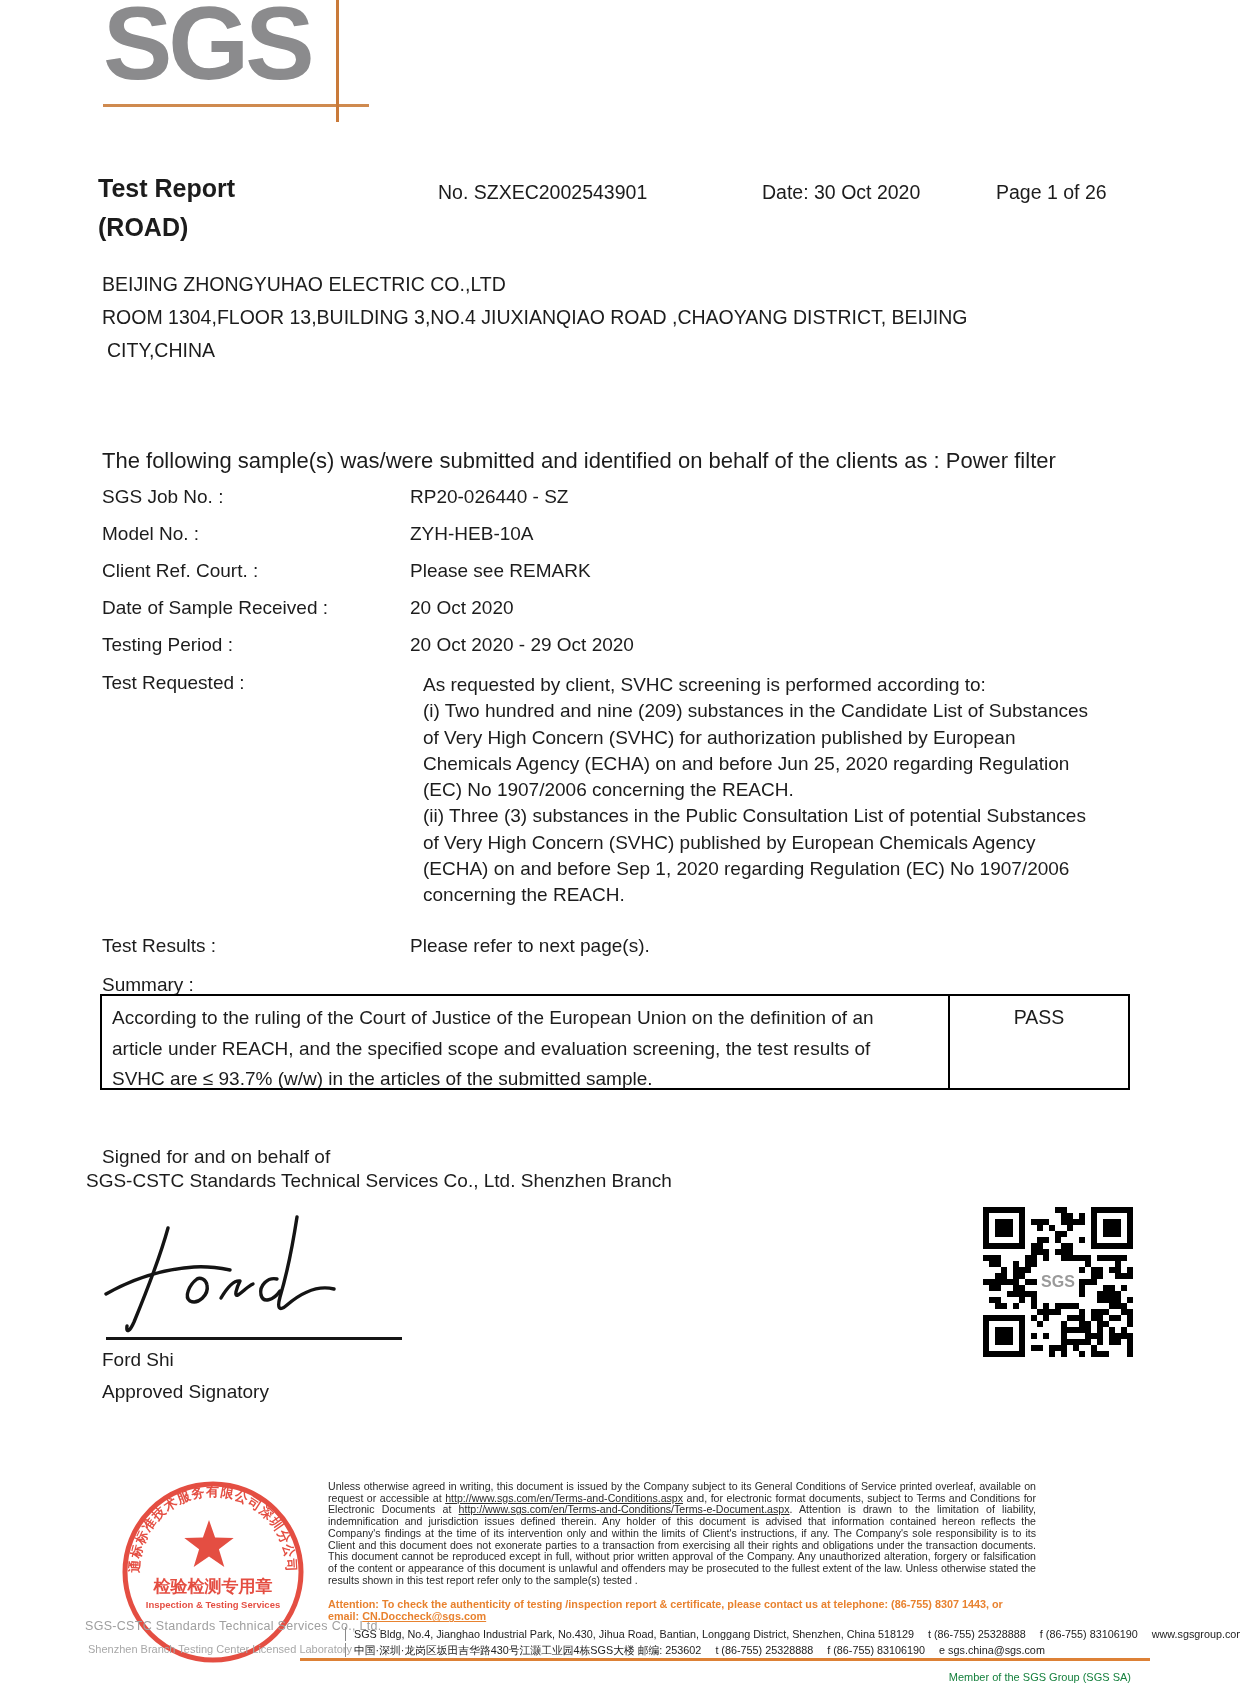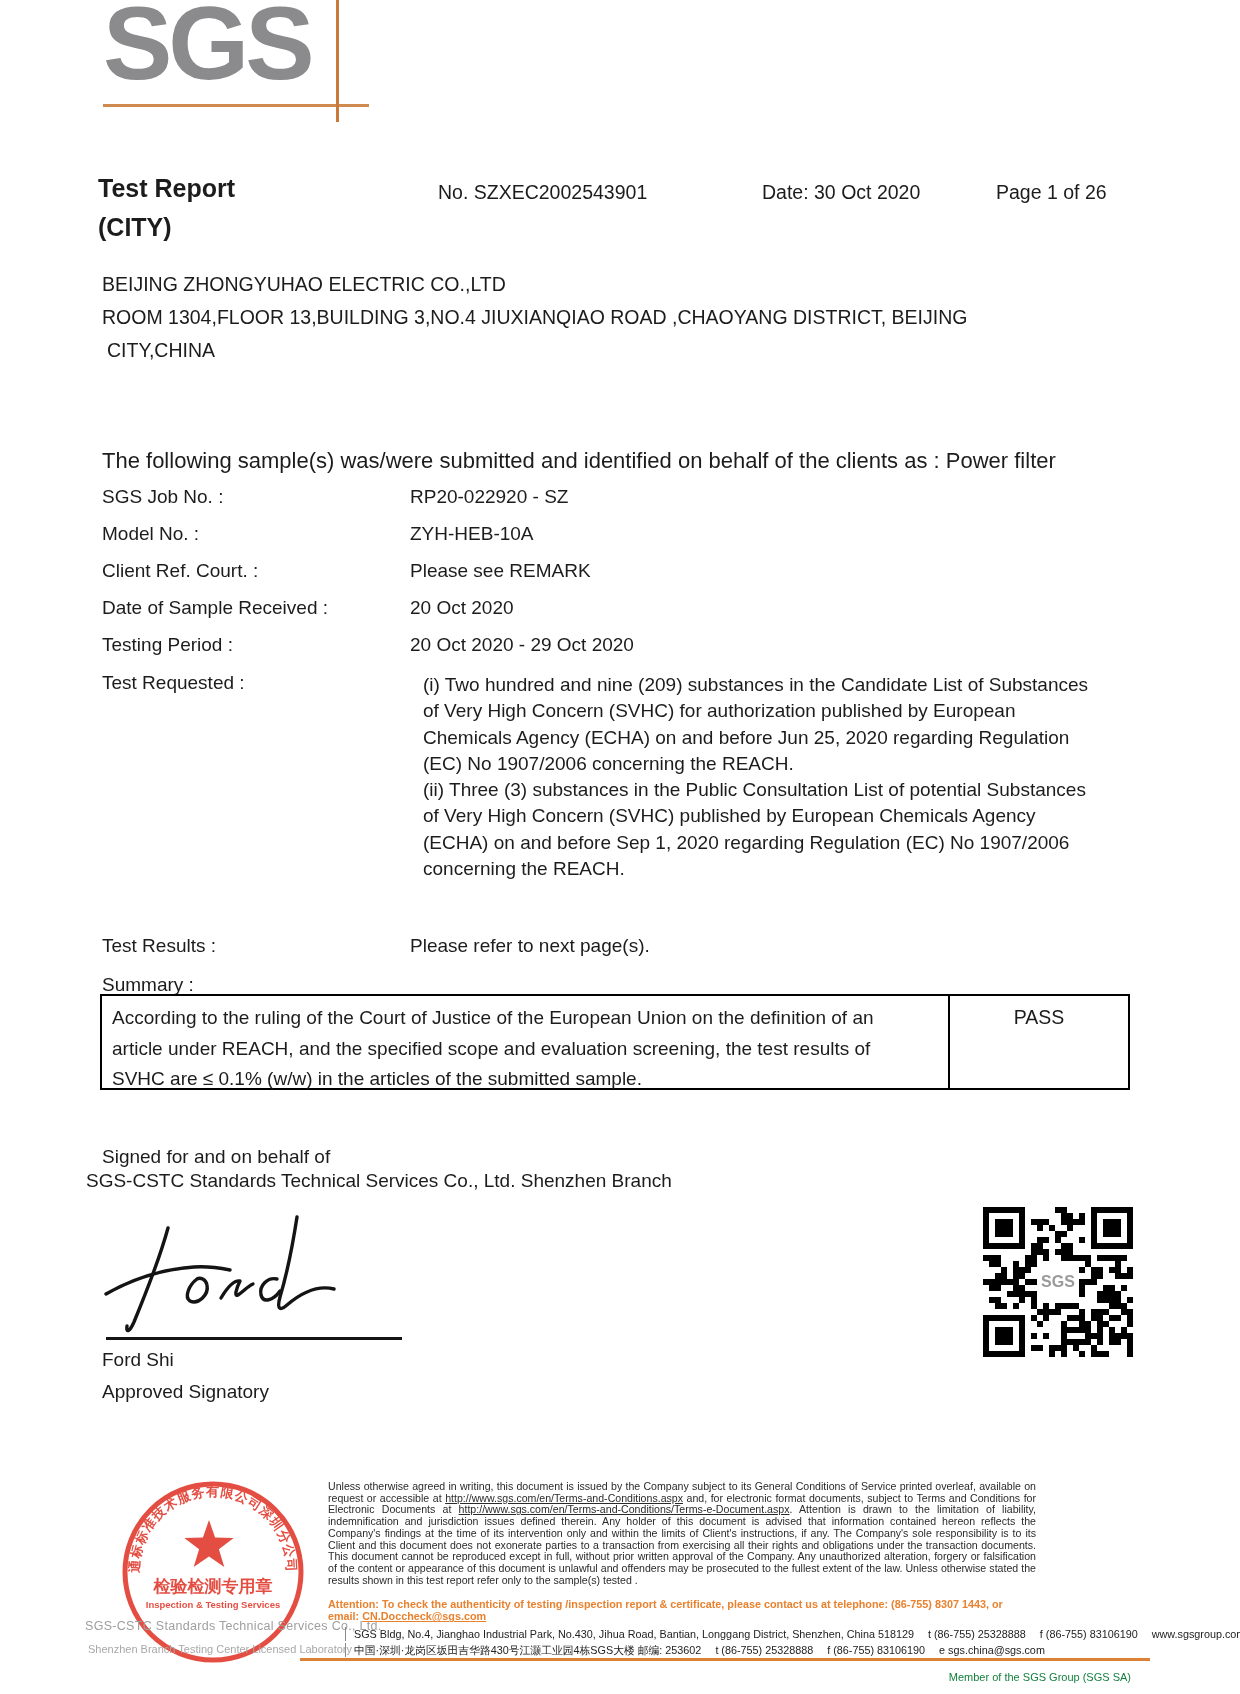--- a/index.html
+++ b/index.html
@@ -82,56 +82,57 @@
 </head>
 <body>
 
 <div class="page">
 
   <div class="abs logo">SGS</div>
   <div class="abs logo-hline"></div>
   <div class="abs logo-vline"></div>
 
   <div class="abs report-title">Test Report</div>
-  <div class="abs report-subtitle">(CITY)</div>
+  <div class="abs report-subtitle">(ROAD)</div>
   <div class="abs meta meta-no">No. SZXEC2002543901</div>
   <div class="abs meta meta-date">Date: 30 Oct 2020</div>
   <div class="abs meta meta-page">Page 1 of 26</div>
 
   <div class="abs client">
     <div>BEIJING ZHONGYUHAO ELECTRIC CO.,LTD</div>
     <div>ROOM 1304,FLOOR 13,BUILDING 3,NO.4 JIUXIANQIAO ROAD ,CHAOYANG DISTRICT, BEIJING</div>
     <div class="l2">CITY,CHINA</div>
   </div>
 
   <div class="abs intro">The following sample(s) was/were submitted and identified on behalf of the clients as : Power filter</div>
 
   <div class="abs flabel row0">SGS Job No. :</div>
-  <div class="abs fvalue row0">RP20-022920 - SZ</div>
+  <div class="abs fvalue row0">RP20-026440 - SZ</div>
   <div class="abs flabel row1">Model No. :</div>
   <div class="abs fvalue row1">ZYH-HEB-10A</div>
   <div class="abs flabel row2">Client Ref. Court. :</div>
   <div class="abs fvalue row2">Please see REMARK</div>
   <div class="abs flabel row3">Date of Sample Received :</div>
   <div class="abs fvalue row3">20 Oct 2020</div>
   <div class="abs flabel row4">Testing Period :</div>
   <div class="abs fvalue row4">20 Oct 2020 - 29 Oct 2020</div>
 
   <div class="abs flabel rowTR">Test Requested :</div>
   <div class="abs tr-paras">
+    <p>As requested by client, SVHC screening is performed according to:</p>
     <p>(i) Two hundred and nine (209) substances in the Candidate List of Substances of Very High Concern (SVHC) for authorization published by European Chemicals Agency (ECHA) on and before Jun 25, 2020 regarding Regulation (EC) No 1907/2006 concerning the REACH.</p>
     <p>(ii) Three (3) substances in the Public Consultation List of potential Substances of Very High Concern (SVHC) published by European Chemicals Agency (ECHA) on and before Sep 1, 2020 regarding Regulation (EC) No 1907/2006 concerning the REACH.</p>
   </div>
 
   <div class="abs flabel rowRES">Test Results :</div>
   <div class="abs fvalue rowRES">Please refer to next page(s).</div>
 
   <div class="abs summary-label">Summary :</div>
   <div class="abs summary-box">
-    <div class="summary-left">According to the ruling of the Court of Justice of the European Union on the definition of an article under REACH, and the specified scope and evaluation screening, the test results of SVHC are ≤ 0.1% (w/w) in the articles of the submitted sample.</div>
+    <div class="summary-left">According to the ruling of the Court of Justice of the European Union on the definition of an article under REACH, and the specified scope and evaluation screening, the test results of SVHC are ≤ 93.7% (w/w) in the articles of the submitted sample.</div>
     <div class="summary-right">PASS</div>
   </div>
 
   <div class="abs signed1">Signed for and on behalf of</div>
   <div class="abs signed2">SGS-CSTC Standards Technical Services Co., Ltd. Shenzhen Branch</div>
 
   <svg class="abs sig-svg" width="240" height="130" viewBox="0 0 240 130">
     <g fill="none" stroke="#141414" stroke-width="3.4" stroke-linecap="round" stroke-linejoin="round">
       <path d="M68,20 C62,42 48,80 34,114 C30,123 26,126 27,118"></path>
       <path d="M6,86 C34,70 66,61 94,59 C108,58 120,60 130,62"></path>

